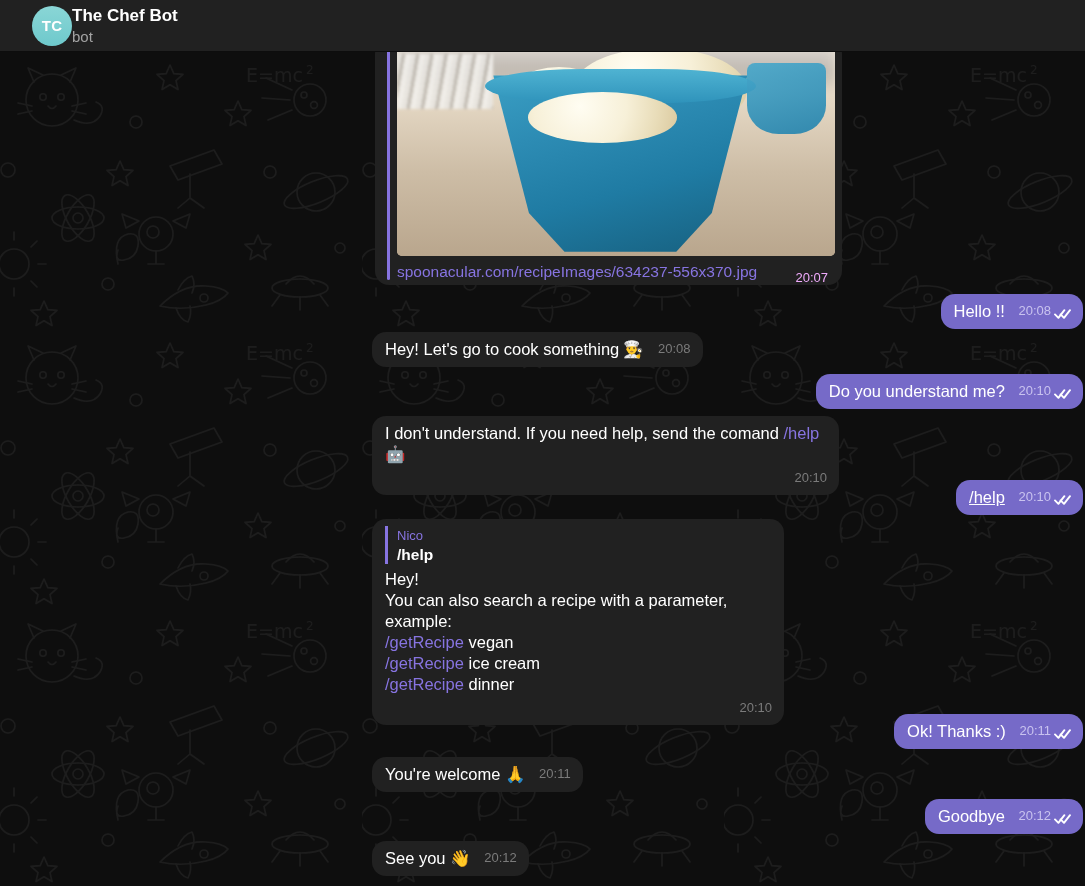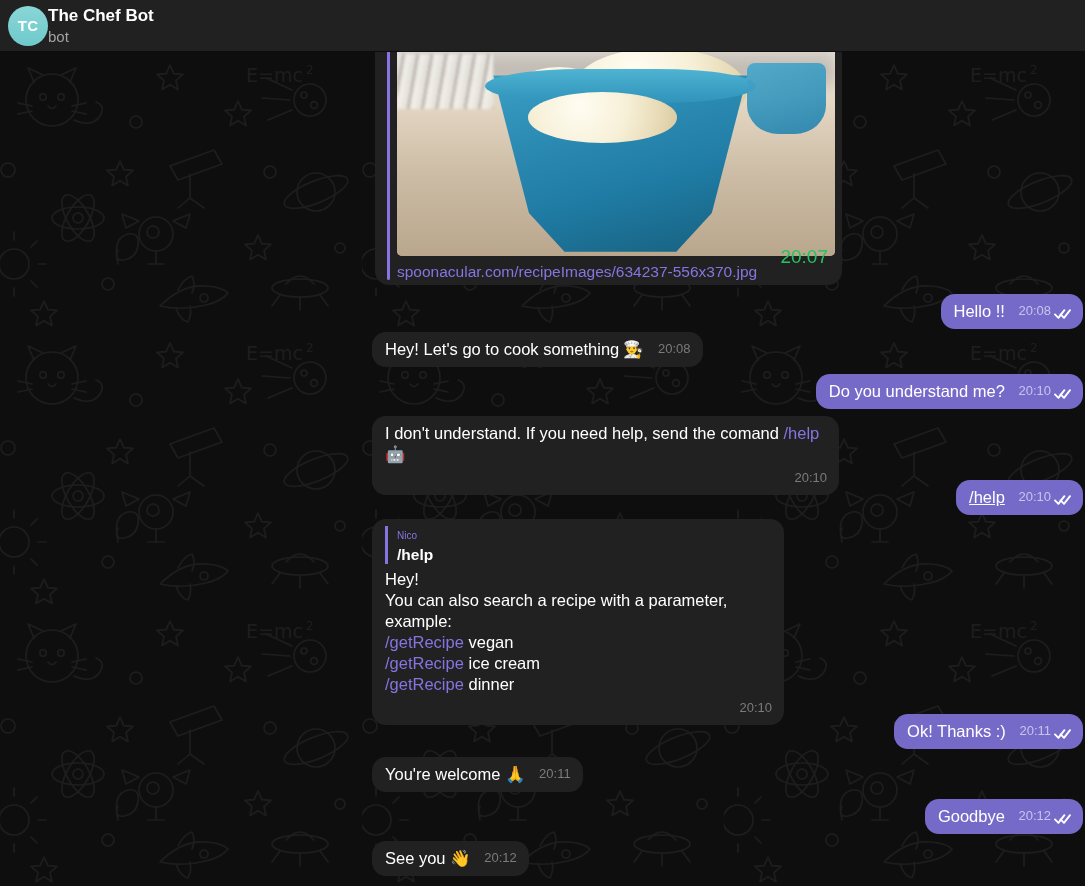--- a/index.html
+++ b/index.html
@@ -14,21 +14,21 @@
 
   
   #header {
     position: absolute;
     top: 0; left: 0;
     width: 1085px;
     height: 52px;
     background: #212121;
     display: flex;
     align-items: center;
-    padding-left: 8px;
+    padding-left: 32px;
     z-index: 20;
     border-bottom: 1px solid #0d0d0d;
   }
   #avatar {
     width: 40px; height: 40px;
     border-radius: 50%;
     background: linear-gradient(180deg, #8ad6d6 0%, #6ec9cc 100%);
     color: #ffffff;
     font-size: 15px;
     font-weight: bold;
@@ -203,35 +203,35 @@
   }
   #link-url {
     color: #8774e1;
     font-size: 15.5px;
     margin: 7px 0 0 14px;
     display: inline-block;
   }
   #img-meta {
     position: absolute;
     right: 14px;
-    bottom: 17px;
-    font-size: 19px;
-    color: #22c55e;
+    bottom: 0;
+    font-size: 13px;
+    color: #f0abfc;
   }
 
   
   .quote {
     border-left: 3px solid #8774e1;
     padding-left: 9px;
     margin-bottom: 5px;
     line-height: 19px;
   }
   .quote-name {
     color: #8774e1;
-    font-size: 10px;
+    font-size: 13px;
     display: block;
   }
   .quote-text {
     color: #ffffff;
     font-size: 15.5px;
     font-weight: bold;
     display: block;
   }
   .help-line { display: block; }
 </style>

